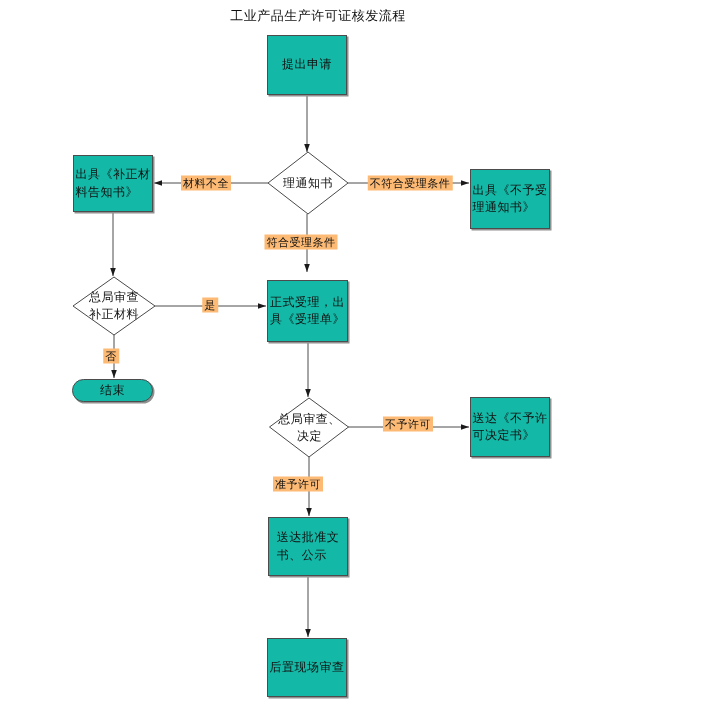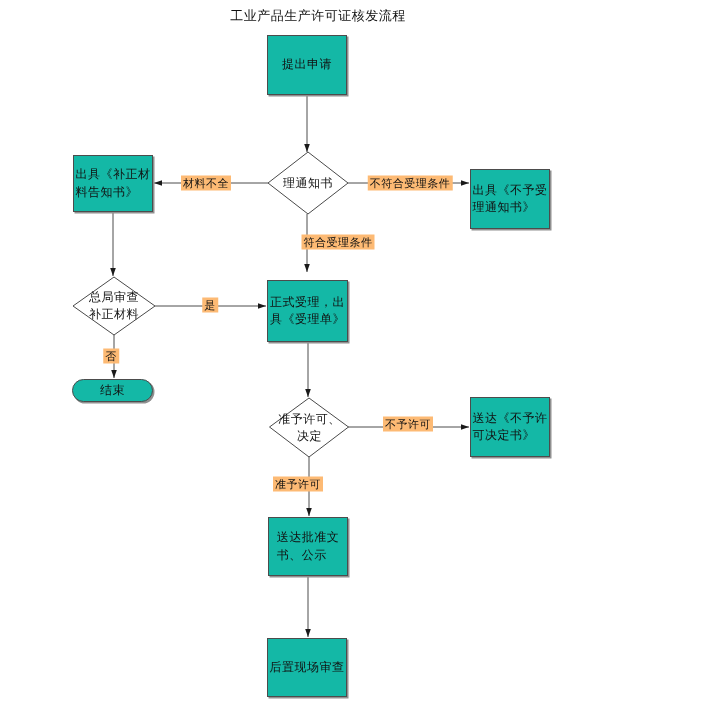--- a/index.html
+++ b/index.html
@@ -121,28 +121,28 @@
   <div class="node" style="left:267px; top:638px; width:80px; height:59px;">后置现场审查</div>
 
   <div class="node" style="left:268px; top:517px; width:80px; height:59px;">送达批准文
 书、公示</div>
 
   <div class="diamond-label" style="left:268px; top:152px; width:80px; height:62px;">理通知书</div>
 
   <div class="diamond-label" style="left:73px; top:277px; width:82px; height:58px;">总局审查
 补正材料</div>
 
-  <div class="diamond-label" style="left:270px; top:398px; width:79px; height:59px;">准予许可、
+  <div class="diamond-label" style="left:270px; top:398px; width:79px; height:59px;">总局审查、
 决定</div>
 
   <span class="edge-label" style="left:206px; top:183px;">材料不全</span>
 
   <span class="edge-label" style="left:410px; top:183px;">不符合受理条件</span>
 
-  <span class="edge-label" style="left:301px; top:242px;margin-left:37px;">符合受理条件</span>
+  <span class="edge-label" style="left:301px; top:242px;">符合受理条件</span>
 
   <span class="edge-label" style="left:210px; top:305px;">是</span>
 
   <span class="edge-label" style="left:111px; top:356px;">否</span>
 
   <span class="edge-label" style="left:408px; top:424px;">不予许可</span>
 
   <span class="edge-label" style="left:298px; top:484px;">准予许可</span>
 
 </div>

